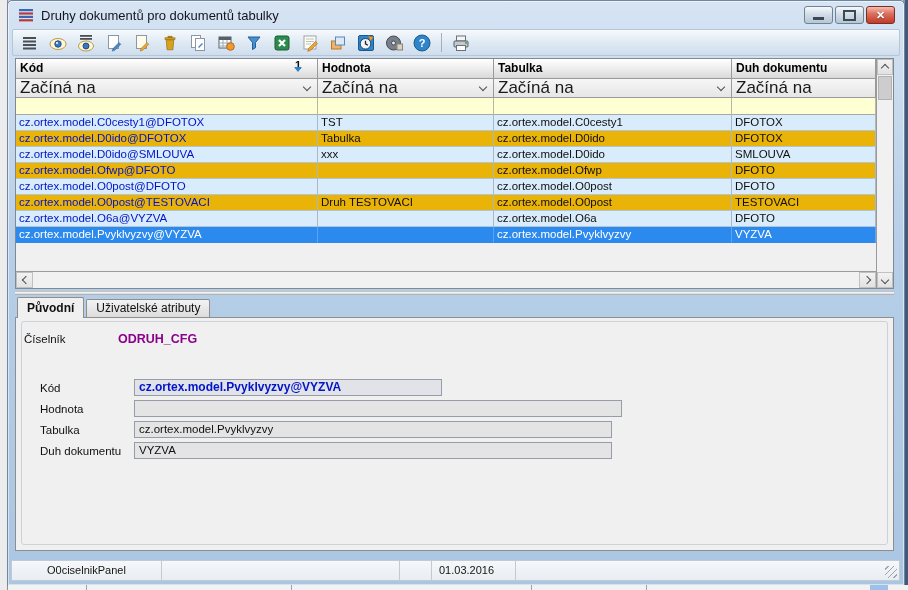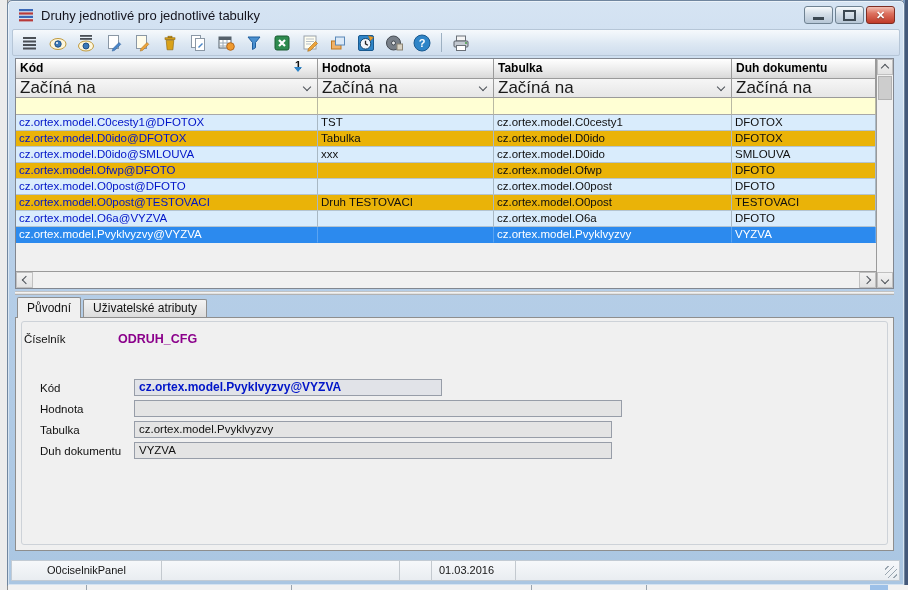--- a/index.html
+++ b/index.html
@@ -79,21 +79,21 @@
   .vs-thumb { height:22px; background:#cdcdcd; border:1px solid #b2b2b2; margin:1px; }
   .vs-track { flex:1; }
 
   .splitter { position:absolute; left:7px; top:290px; width:879px; height:4px; background:linear-gradient(#fbfbfb,#d9d9d9); border-top:1px solid #c2c2c2; border-bottom:1px solid #b2b2b2; box-sizing:border-box; }
 
   
   .tabs-area { position:absolute; left:7px; top:296px; width:879px; height:254px; }
   .tab-strip { height:20px; display:flex; align-items:flex-end; padding-left:2px; position:relative; z-index:2; }
   .tab { font-size:12px; color:#111; border:1px solid #8e8e8e; border-bottom:none; border-radius:2px 2px 0 0;
          padding:0 9px; margin-right:2px; height:17px; line-height:17px; background:linear-gradient(#f3f3f3,#dcdcdc); }
-  .tab.active { background:#f0f0f0; height:20px; line-height:20px; margin-bottom:-1px; }
+  .tab.active { background:#f0f0f0; height:20px; line-height:20px; margin-bottom:-1px;font-weight:bold; }
   .tab-panel { position:absolute; left:0; top:20px; right:0; bottom:0; border:1px solid #8e8e8e; background:#f0f0f0; box-sizing:border-box; }
   .tab-inner { position:absolute; left:5px; right:5px; top:3px; bottom:5px; border:1px solid #cdd2d8; border-radius:3px; }
 
   .ciselnik-row { position:absolute; left:2px; top:10px; display:flex; align-items:center; }
   .d-label { width:94px; font-size:11.5px; color:#101010; }
   .ciselnik-value { font-size:12.5px; font-weight:bold; color:#8b008b; }
 
   .form { position:absolute; left:18px; top:57px; }
   .f-row { display:flex; align-items:center; margin-bottom:4px; height:17px; }
   .field { height:17px; box-sizing:border-box; border:1px solid #979da8; background:#e4e4e4; font-size:11.5px; line-height:15px; padding:0 4px; color:#101010; overflow:hidden; white-space:nowrap; }
@@ -122,21 +122,21 @@
 
   <div class="window">
 
     <div class="titlebar">
       <svg width="16" height="16" viewBox="0 0 16 16">
         <rect x="1" y="2" width="14" height="2.2" fill="#3a68b8"></rect>
         <rect x="1" y="5.4" width="14" height="2.2" fill="#b83a3a"></rect>
         <rect x="1" y="8.8" width="14" height="2.2" fill="#3a68b8"></rect>
         <rect x="1" y="12.2" width="14" height="2.2" fill="#b83a3a"></rect>
       </svg>
-      <span class="title-text">Druhy jednotlivé pro jednotlivé tabulky</span>
+      <span class="title-text">Druhy dokumentů pro dokumentů tabulky</span>
       <div class="win-buttons">
         <div class="win-btn">
             <span class="g-min"></span>
           </div>
         <div class="win-btn">
             <span class="g-max"></span>
           </div>
         <div class="win-btn close">
             <span class="g-close">✕</span>
           </div>

